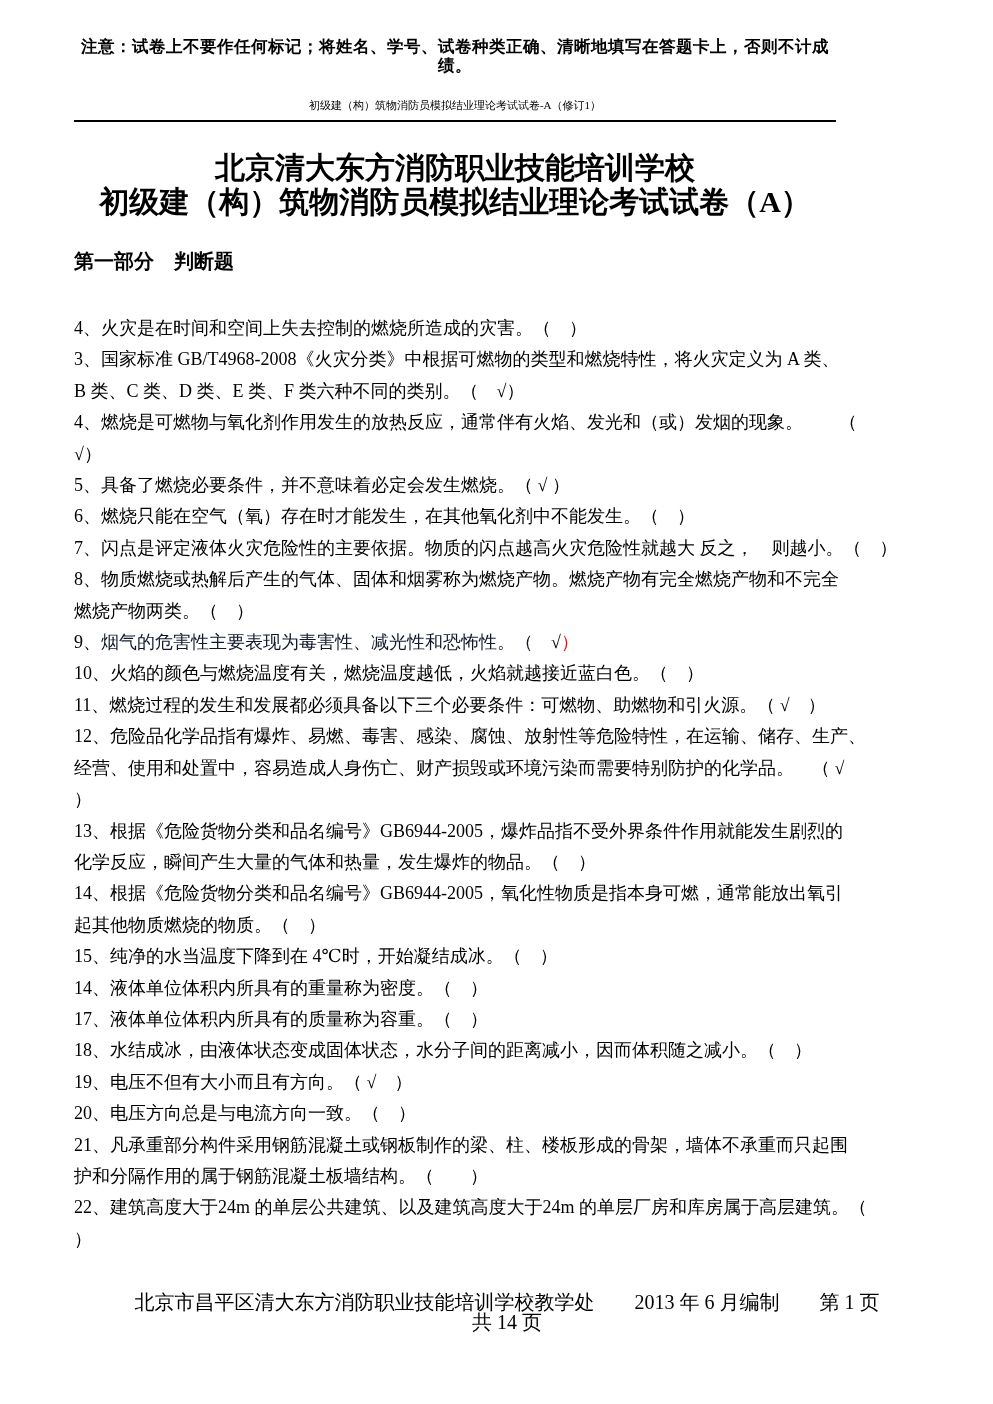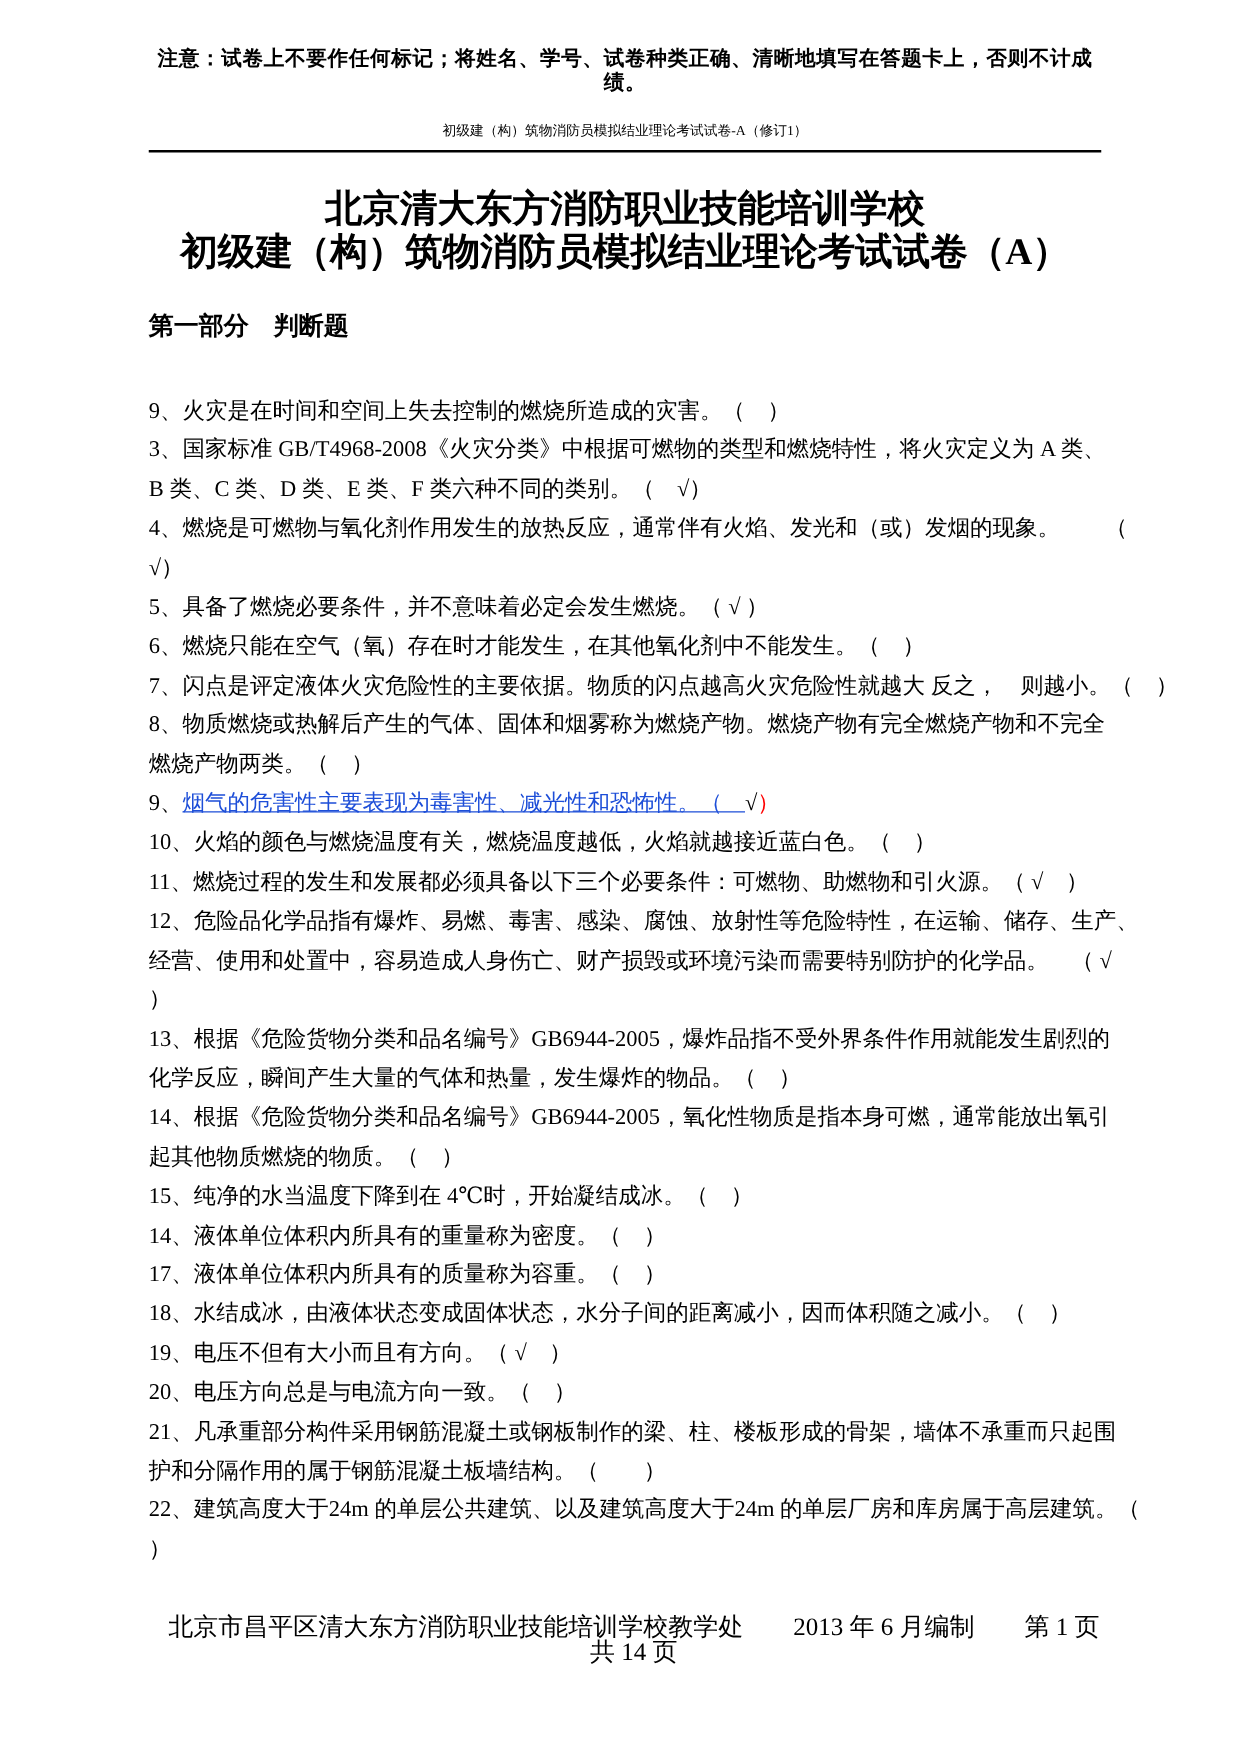--- a/index.html
+++ b/index.html
@@ -10,21 +10,21 @@
   .page {
     position: relative;
     width: 993px;
     height: 1404px;
     background: #ffffff;
     color: #000000;
     font-family: "Liberation Serif", "DejaVu Serif", serif;
     overflow: hidden;
   }
   .content {
-    margin-left: 119px;
+    margin-left: 74px;
     width: 762px;
   }
   .header {
     padding-top: 37px;
   }
   .header-notice {
     text-align: center;
     font-size: 16.5px;
     line-height: 19px;
     font-weight: bold;
@@ -89,31 +89,31 @@
     </div>
 
     <div class="doc-title">
       <div>北京清大东方消防职业技能培训学校</div>
       <div>初级建（构）筑物消防员模拟结业理论考试试卷（A）</div>
     </div>
 
     <div class="section-heading">第一部分　判断题</div>
 
     <div class="questions">
-        <p class="question"><span>9、火灾是在时间和空间上失去控制的燃烧所造成的灾害。（　）</span></p>
+        <p class="question"><span>4、火灾是在时间和空间上失去控制的燃烧所造成的灾害。（　）</span></p>
         <p class="question"><span>3、国家标准 GB/T4968-2008《火灾分类》中根据可燃物的类型和燃烧特性，将火灾定义为 A 类、
 B 类、C 类、D 类、E 类、F 类六种不同的类别。（　√）</span></p>
         <p class="question"><span>4、燃烧是可燃物与氧化剂作用发生的放热反应，通常伴有火焰、发光和（或）发烟的现象。　　（
 √）</span></p>
         <p class="question"><span>5、具备了燃烧必要条件，并不意味着必定会发生燃烧。（ √ ）</span></p>
         <p class="question"><span>6、燃烧只能在空气（氧）存在时才能发生，在其他氧化剂中不能发生。（　）</span></p>
         <p class="question"><span>7、闪点是评定液体火灾危险性的主要依据。物质的闪点越高火灾危险性就越大 反之，　则越小。（　）</span></p>
         <p class="question"><span>8、物质燃烧或热解后产生的气体、固体和烟雾称为燃烧产物。燃烧产物有完全燃烧产物和不完全
 燃烧产物两类。（　）</span></p>
-        <p class="question"><span>9、</span><span style="color: #1d4ed8; text-decoration: underline;">烟气的危害性主要表现为毒害性、减光性和恐怖性。（　</span><span>√</span><span style="color: rgb(255, 0, 0);">）</span></p>
+        <p class="question"><span>9、</span><span style="color: #0f172a;">烟气的危害性主要表现为毒害性、减光性和恐怖性。（　</span><span>√</span><span style="color: rgb(255, 0, 0);">）</span></p>
         <p class="question"><span>10、火焰的颜色与燃烧温度有关，燃烧温度越低，火焰就越接近蓝白色。（　）</span></p>
         <p class="question"><span>11、燃烧过程的发生和发展都必须具备以下三个必要条件：可燃物、助燃物和引火源。（ √　）</span></p>
         <p class="question"><span>12、危险品化学品指有爆炸、易燃、毒害、感染、腐蚀、放射性等危险特性，在运输、储存、生产、
 经营、使用和处置中，容易造成人身伤亡、财产损毁或环境污染而需要特别防护的化学品。　（ √
 ）</span></p>
         <p class="question"><span>13、根据《危险货物分类和品名编号》GB6944-2005，爆炸品指不受外界条件作用就能发生剧烈的
 化学反应，瞬间产生大量的气体和热量，发生爆炸的物品。（　）</span></p>
         <p class="question"><span>14、根据《危险货物分类和品名编号》GB6944-2005，氧化性物质是指本身可燃，通常能放出氧引
 起其他物质燃烧的物质。（　）</span></p>
         <p class="question"><span>15、纯净的水当温度下降到在 4℃时，开始凝结成冰。（　）</span></p>

